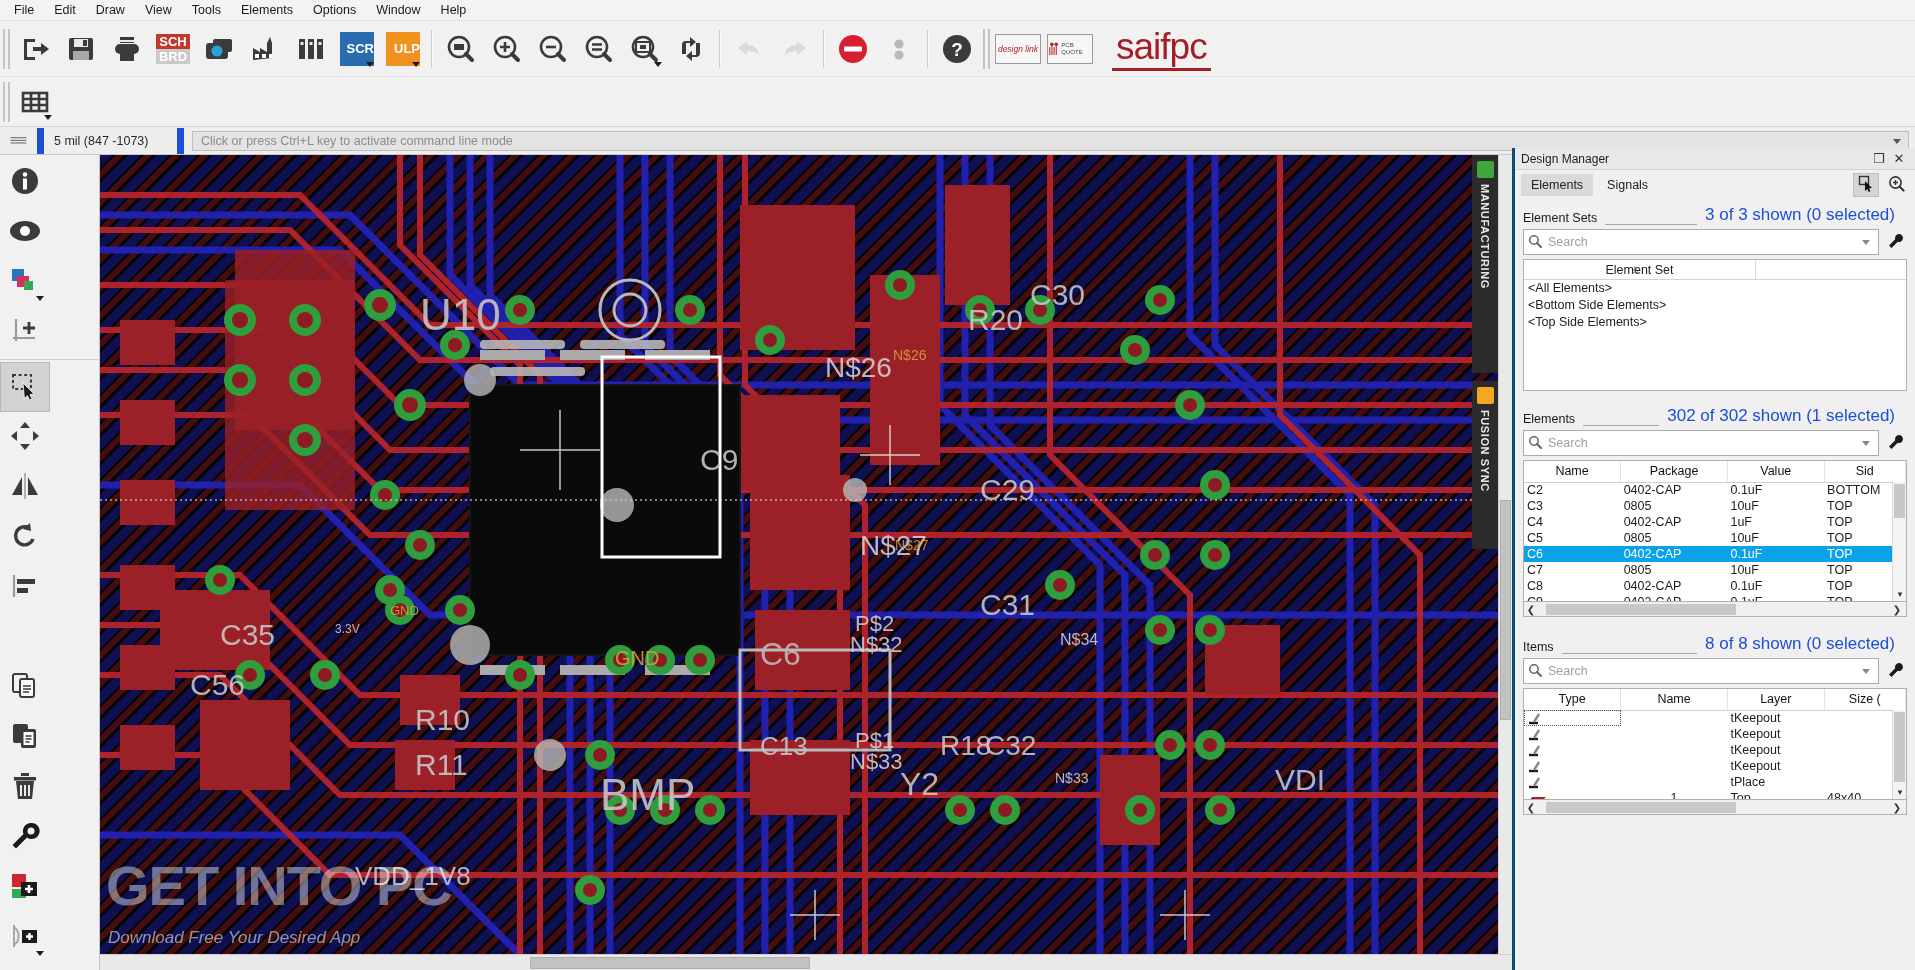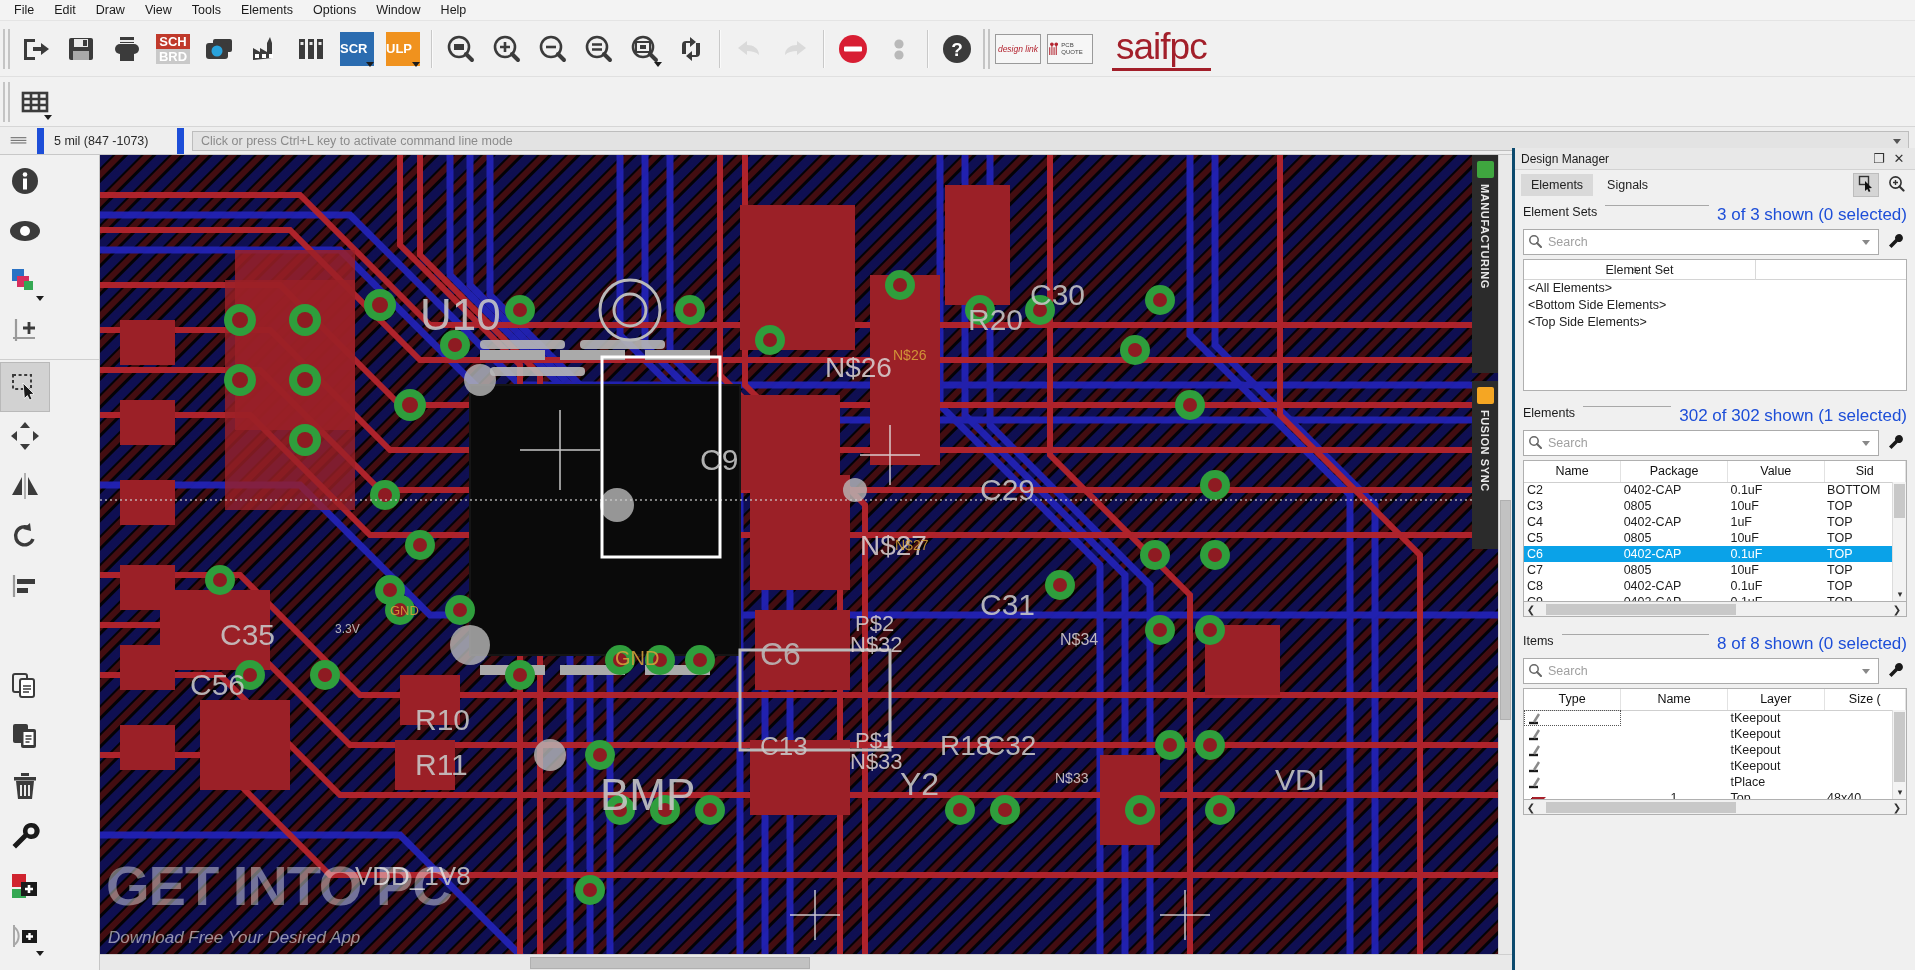--- a/index.html
+++ b/index.html
@@ -40,21 +40,21 @@
   .tbtn {
     width: 46px; height: 48px; display: flex; align-items: center; justify-content: center;
     position: relative; flex: 0 0 auto; cursor: default;
   }
   .tbtn svg { display:block; }
   .caret-sm { position: absolute; right: 6px; bottom: 6px; width:0; height:0;
      border-left: 4px solid transparent; border-right: 4px solid transparent;
      border-top: 5px solid #1d1d1d; }
 
   .badge-sq { width: 34px; height: 34px; display:flex; flex-direction:column;
-     align-items:flex-start; justify-content:center; color:#fff; font-weight:bold;
+     align-items:flex-end; justify-content:center; color:#fff; font-weight:bold;
      font-size: 13px; line-height: 15px; font-family: "Liberation Sans", sans-serif;}
 
   .brand-btn {
     width: 46px; height: 30px; border: 1px solid #9a9a9a; background: #f6f6f6;
     display:flex; align-items:center; justify-content:center; margin: 0 3px;
     flex:0 0 auto; cursor: default;
   }
   .saifpc {
     font-family: "Liberation Sans", sans-serif;
     font-size: 37px; color: #a21f2a; font-weight: 500;
@@ -144,22 +144,22 @@
   .dm-title .ic { width: 20px; text-align:center; color:#333; cursor:default; font-size: 13px;}
   .dm-tabs { height: 30px; display: flex; align-items: center; padding: 0 6px; gap: 4px; }
   .dm-tab { padding: 4px 10px; font-size: 12.5px; cursor: default; }
   .dm-tab.sel { background: #d9d9d9; }
   .dm-tabs .spacer { flex: 1; }
   .sqbtn { width: 26px; height: 24px; display:flex; align-items:center;
      justify-content:center; cursor:default; }
   .sqbtn.on { background: #d5d5d5; border: 1px solid #bdbdbd; }
 
   .sect { padding: 0 8px; }
-  .sect-hdr { display:flex; align-items:flex-start; gap: 8px; font-size: 12.5px;
-     color:#1a1a1a; margin: 5px 0 4px 0; }
+  .sect-hdr { display:flex; align-items:flex-end; gap: 8px; font-size: 12.5px;
+     color:#1a1a1a; margin: 5px 12px 4px 0; }
   .sect-hdr .rule { flex: 1; height: 1px; background: #a8a8a8; }
   .sect-hdr .cnt { color:#1d4ed8; font-size: 17px; }
 
   .searchrow { display:flex; align-items:center; gap: 6px; margin-bottom: 4px; }
   .searchbox {
     flex: 1; height: 22px; background: #fff; border: 1px solid #ababab;
     display:flex; align-items:center; padding: 12px 4px; position: relative;
   }
   .searchbox input {
     border: none; outline: none; flex: 1; font-size: 12.5px; color: #333;

